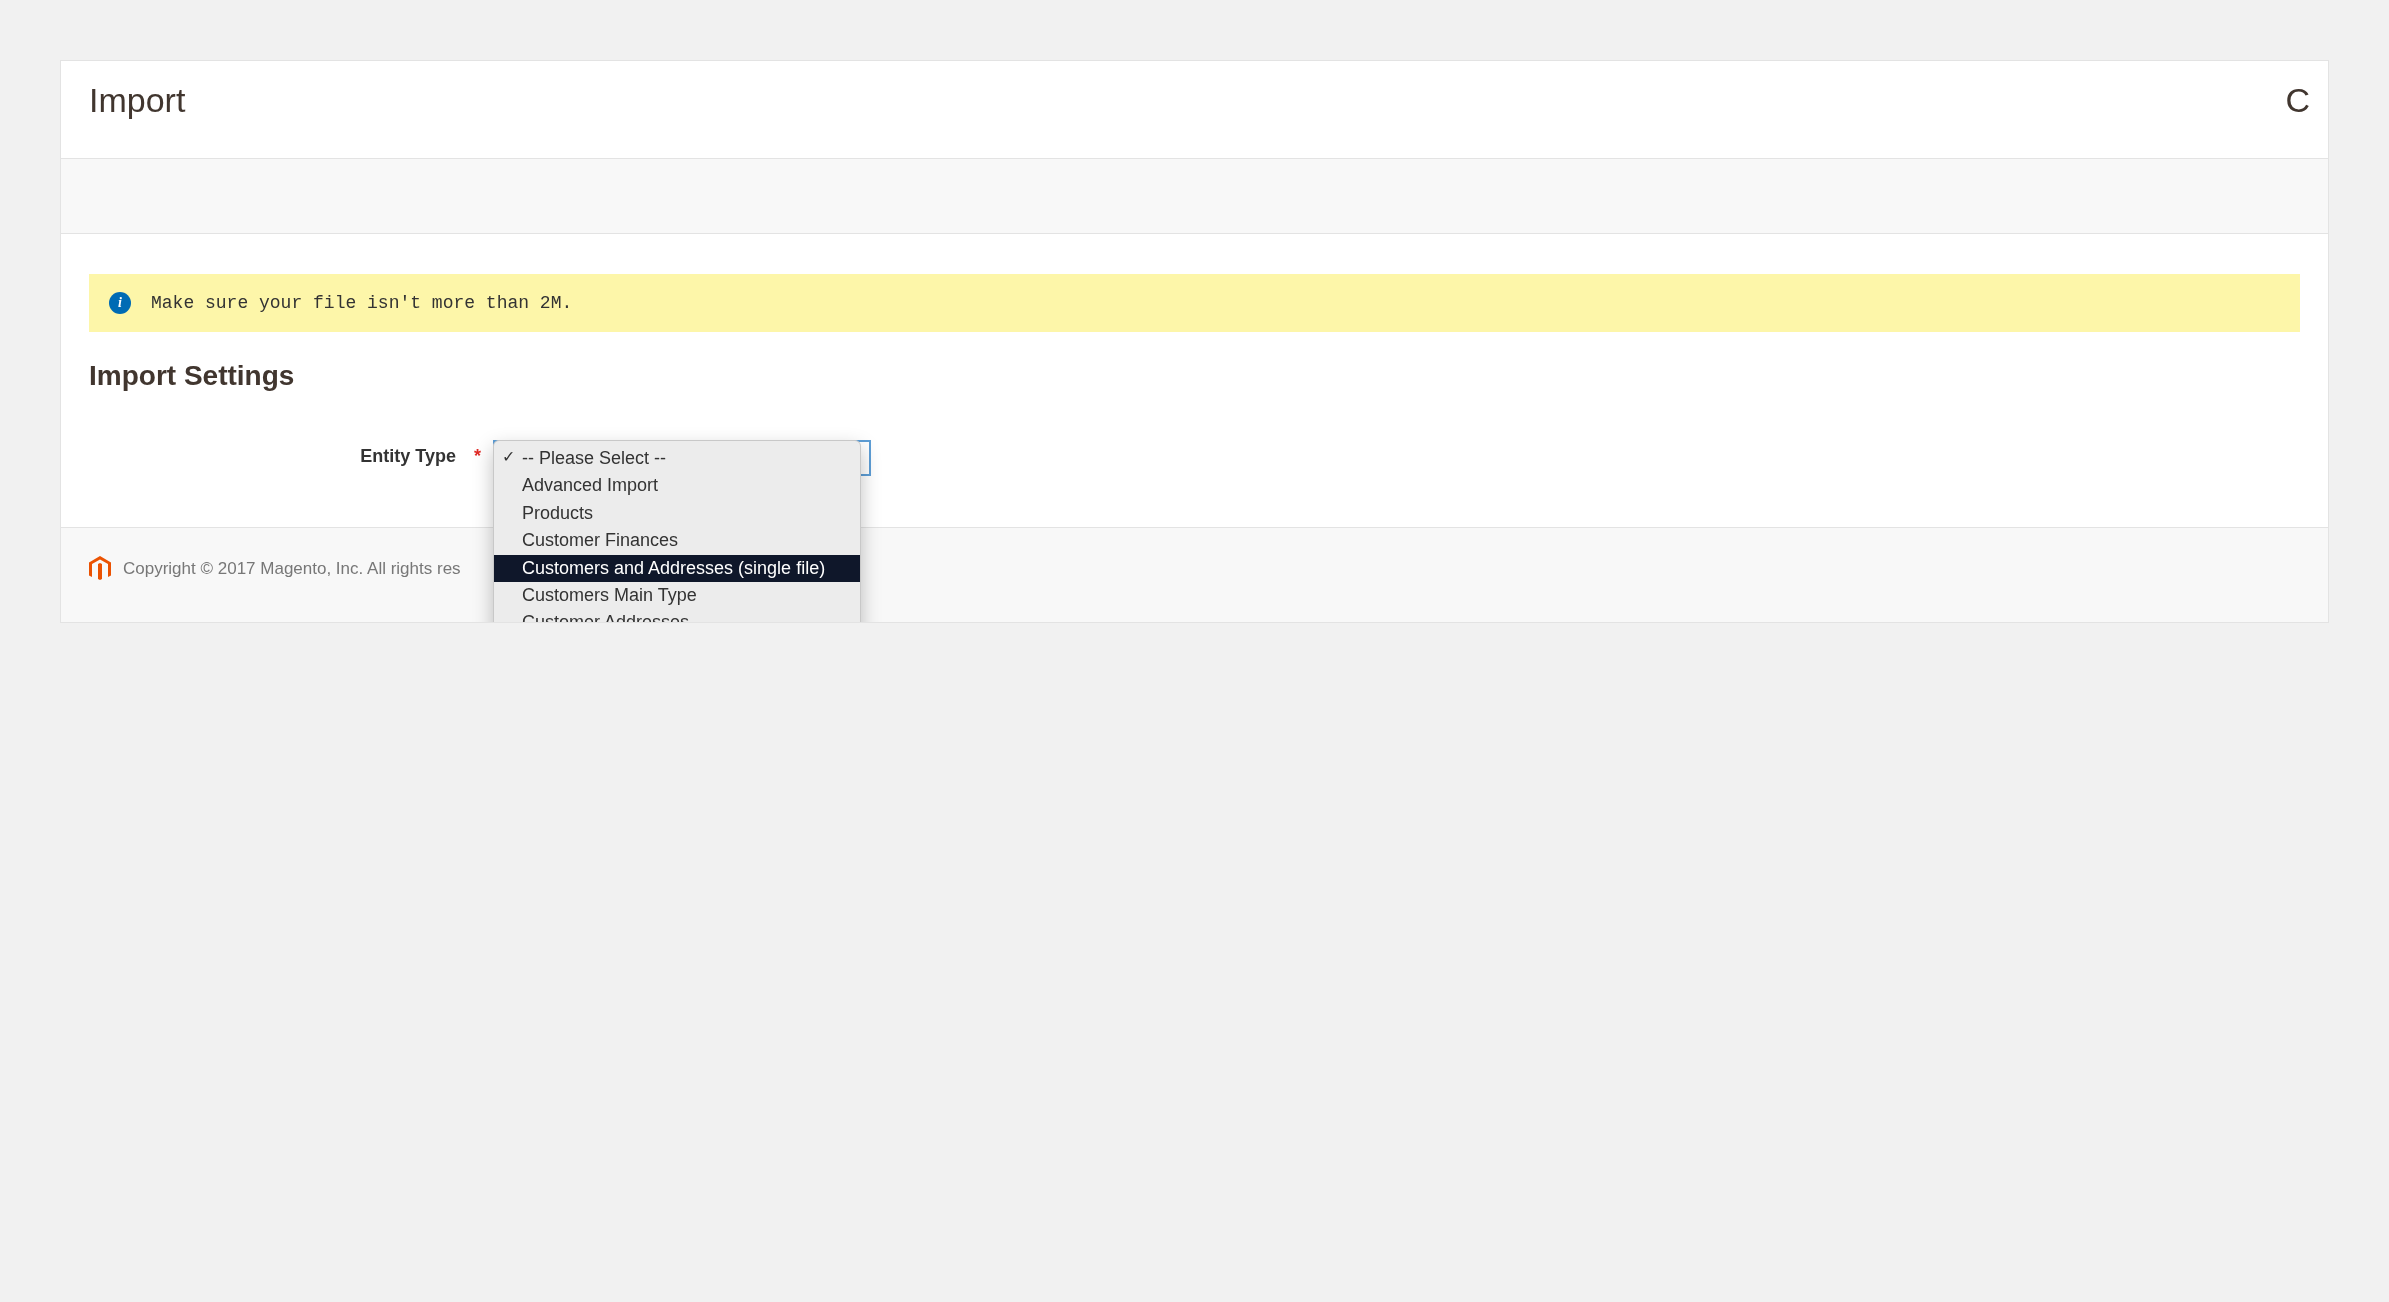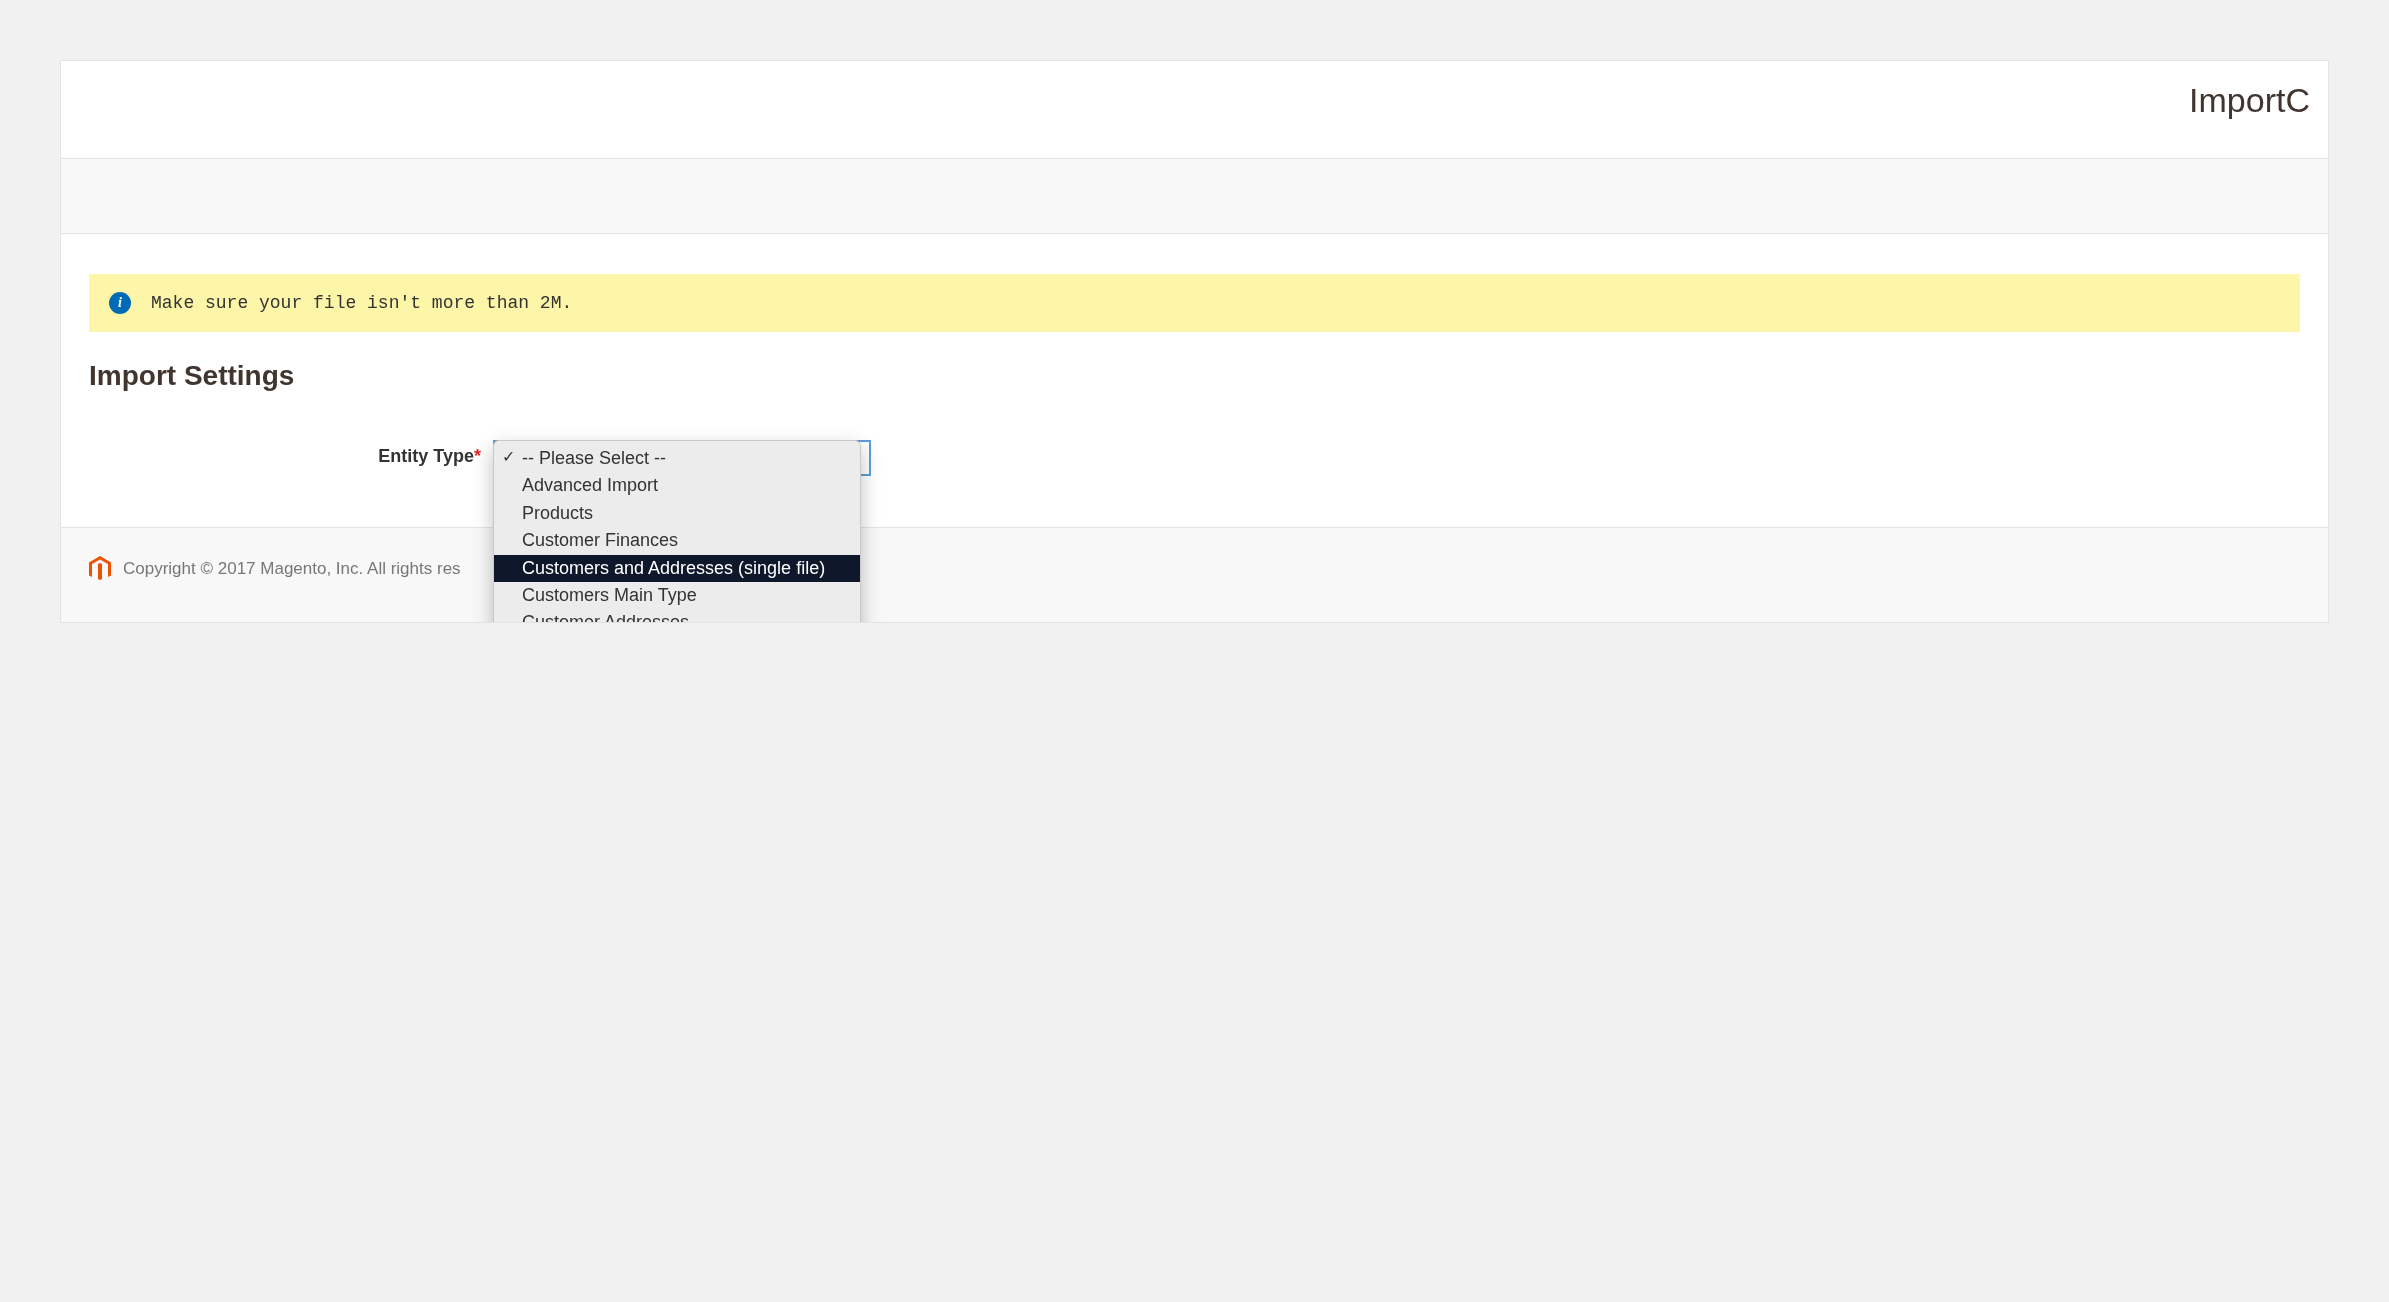--- a/index.html
+++ b/index.html
@@ -19,21 +19,21 @@
       background: #fff;
       border: 1px solid #e3e3e3;
       max-width: 100%;
       position: relative;
       overflow: hidden;
     }
     
     .page-header {
       padding: 20px 28px 38px 28px;
       display: flex;
-      justify-content: flex-end;
+      justify-content: space-between;
       align-items: center;
     }
     
     .page-title {
       font-size: 34px;
       font-weight: 400;
       color: #41362f;
     }
     
     .clipped-letter {
@@ -95,21 +95,21 @@
     .form-row {
       display: flex;
       align-items: flex-start;
       gap: 12px;
       position: relative;
     }
     
     .field-label-wrap {
       display: flex;
       align-items: center;
-      gap: 0;
+      gap: 18px;
       width: 392px;
       justify-content: flex-end;
       padding-top: 2px;
     }
     
     .field-label {
       font-size: 18px;
       font-weight: 700;
       color: #333;
     }

